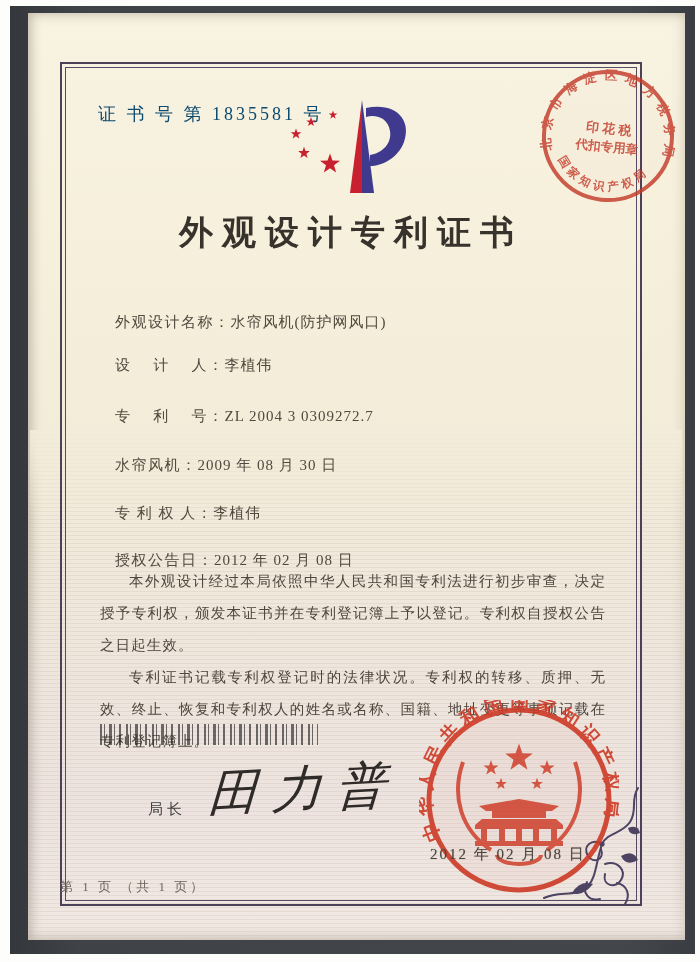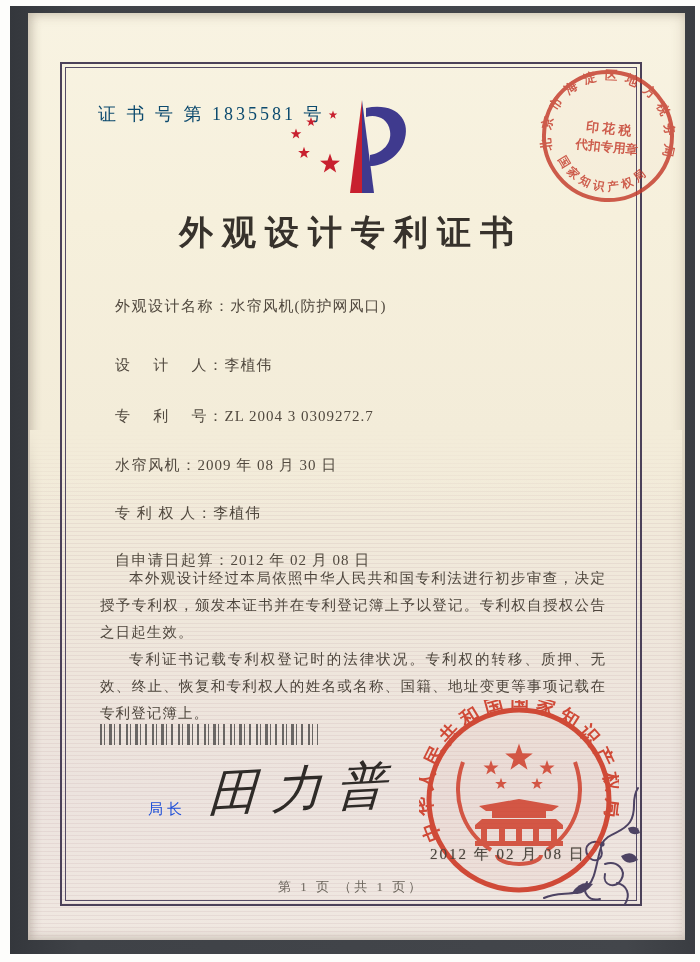--- a/index.html
+++ b/index.html
@@ -31,38 +31,38 @@
   .abs { position:absolute; }
   .cert-no { left:98px; top:102px; font-size:18px; letter-spacing:3px; color:#0c4a6e;
     white-space:pre; }
   .title { left:60px; top:202px; width:582px; text-align:center; font-size:34px;
     font-weight:bold; letter-spacing:9px; color:#37322c;margin-top:8px; }
 
   .field { left:100px; width:480px; font-size:15px; color:#51493f; white-space:pre; }
   .field .lbl { letter-spacing:1.5px; }
   .field .val { letter-spacing:1px; }
 
-  .paras { left:100px; top:565px; width:506px; font-size:14.5px; line-height:27px;
+  .paras { left:100px; top:565px; width:506px; font-size:14.5px; line-height:32px;
     color:#4e463d; text-align:justify; letter-spacing:1.1px; }
   .paras p { text-indent:2em; }
 
   .barcode { left:100px; top:724px; width:218px; height:21px; opacity:.68;
     background:repeating-linear-gradient(90deg,
       #2c2c2c 0 2px, transparent 2px 4px, #2c2c2c 4px 5px, transparent 5px 9px,
       #2c2c2c 9px 12px, transparent 12px 14px, #2c2c2c 14px 15px, transparent 15px 19px,
       #2c2c2c 19px 21px, transparent 21px 26px); }
 
-  .sig-title { left:148px; top:800px; font-size:15px; letter-spacing:4px; color:#1d4ed8; }
+  .sig-title { left:148px; top:800px; font-size:15px; letter-spacing:4px; color:#404040; }
   .sig-name { left:208px; top:756px; font-size:50px; font-style:italic; color:#2f2b28;
     letter-spacing:14px; transform:rotate(-3deg) skewX(-6deg); }
 
   .seal-date { left:430px; top:845px; font-size:15px; letter-spacing:2px; color:#4c463f;
     text-shadow:0 0 1px rgba(60,50,40,.4); z-index:6; white-space:pre; }
 
-  .footer { left:60px; top:878px; width:582px; text-align:center; font-size:13px;
+  .footer { left:60px; top:878px; width:582px; font-size:13px;
     letter-spacing:3px; color:#6b655c; white-space:pre; }
 
   svg.seal-top { left:533px; top:61px; width:150px; height:150px; opacity:.82;
     transform:rotate(6deg); z-index:5; }
   svg.seal-bottom { left:419px; top:700px; width:200px; height:200px; opacity:.9; z-index:5; }
   svg.logo { left:286px; top:98px; width:132px; height:100px; }
   svg.ornament { left:542px; top:786px; width:102px; height:122px; z-index:2; }
 </style>
 </head>
 <body>
@@ -106,37 +106,37 @@
     </text>
     <text font-size="11.5" fill="#c43b2b" font-weight="bold">
       <textPath href="#tsBot" textLength="104">国家知识产权局</textPath>
     </text>
     <text x="75" y="72" text-anchor="middle" font-size="13" fill="#c43b2b" font-weight="bold">印 花 税</text>
     <text x="75" y="90" text-anchor="middle" font-size="12.5" fill="#c43b2b" font-weight="bold">代扣专用章</text>
   </svg>
 
   <div class="abs title">外观设计专利证书</div>
 
-  <div class="abs field" style="top:280px">
+  <div class="abs field" style="top:296px">
     <span class="lbl">外观设计名称：</span><span class="val">水帘风机(防护网风口)</span>
   </div>
   <div class="abs field" style="top:339px">
     <span class="lbl">设　 计　 人：</span><span class="val">李植伟</span>
   </div>
   <div class="abs field" style="top:390px">
     <span class="lbl">专　 利　 号：</span><span class="val">ZL 2004 3 0309272.7</span>
   </div>
   <div class="abs field" style="top:439px">
     <span class="lbl">水帘风机：</span><span class="val">2009 年 08 月 30 日</span>
   </div>
   <div class="abs field" style="top:487px">
     <span class="lbl">专 利 权 人：</span><span class="val">李植伟</span>
   </div>
   <div class="abs field" style="top:534px">
-    <span class="lbl">自申请日起算：</span><span class="val">2012 年 02 月 08 日</span>
+    <span class="lbl">授权公告日：</span><span class="val">2012 年 02 月 08 日</span>
   </div>
 
   <div class="abs paras">
     <p>本外观设计经过本局依照中华人民共和国专利法进行初步审查，决定授予专利权，颁发本证书并在专利登记簿上予以登记。专利权自授权公告之日起生效。</p>
     <p>专利证书记载专利权登记时的法律状况。专利权的转移、质押、无效、终止、恢复和专利权人的姓名或名称、国籍、地址变更等事项记载在专利登记簿上。</p>
   </div>
 
   <div class="abs barcode"></div>
 
   <div class="abs sig-title">局长</div>

